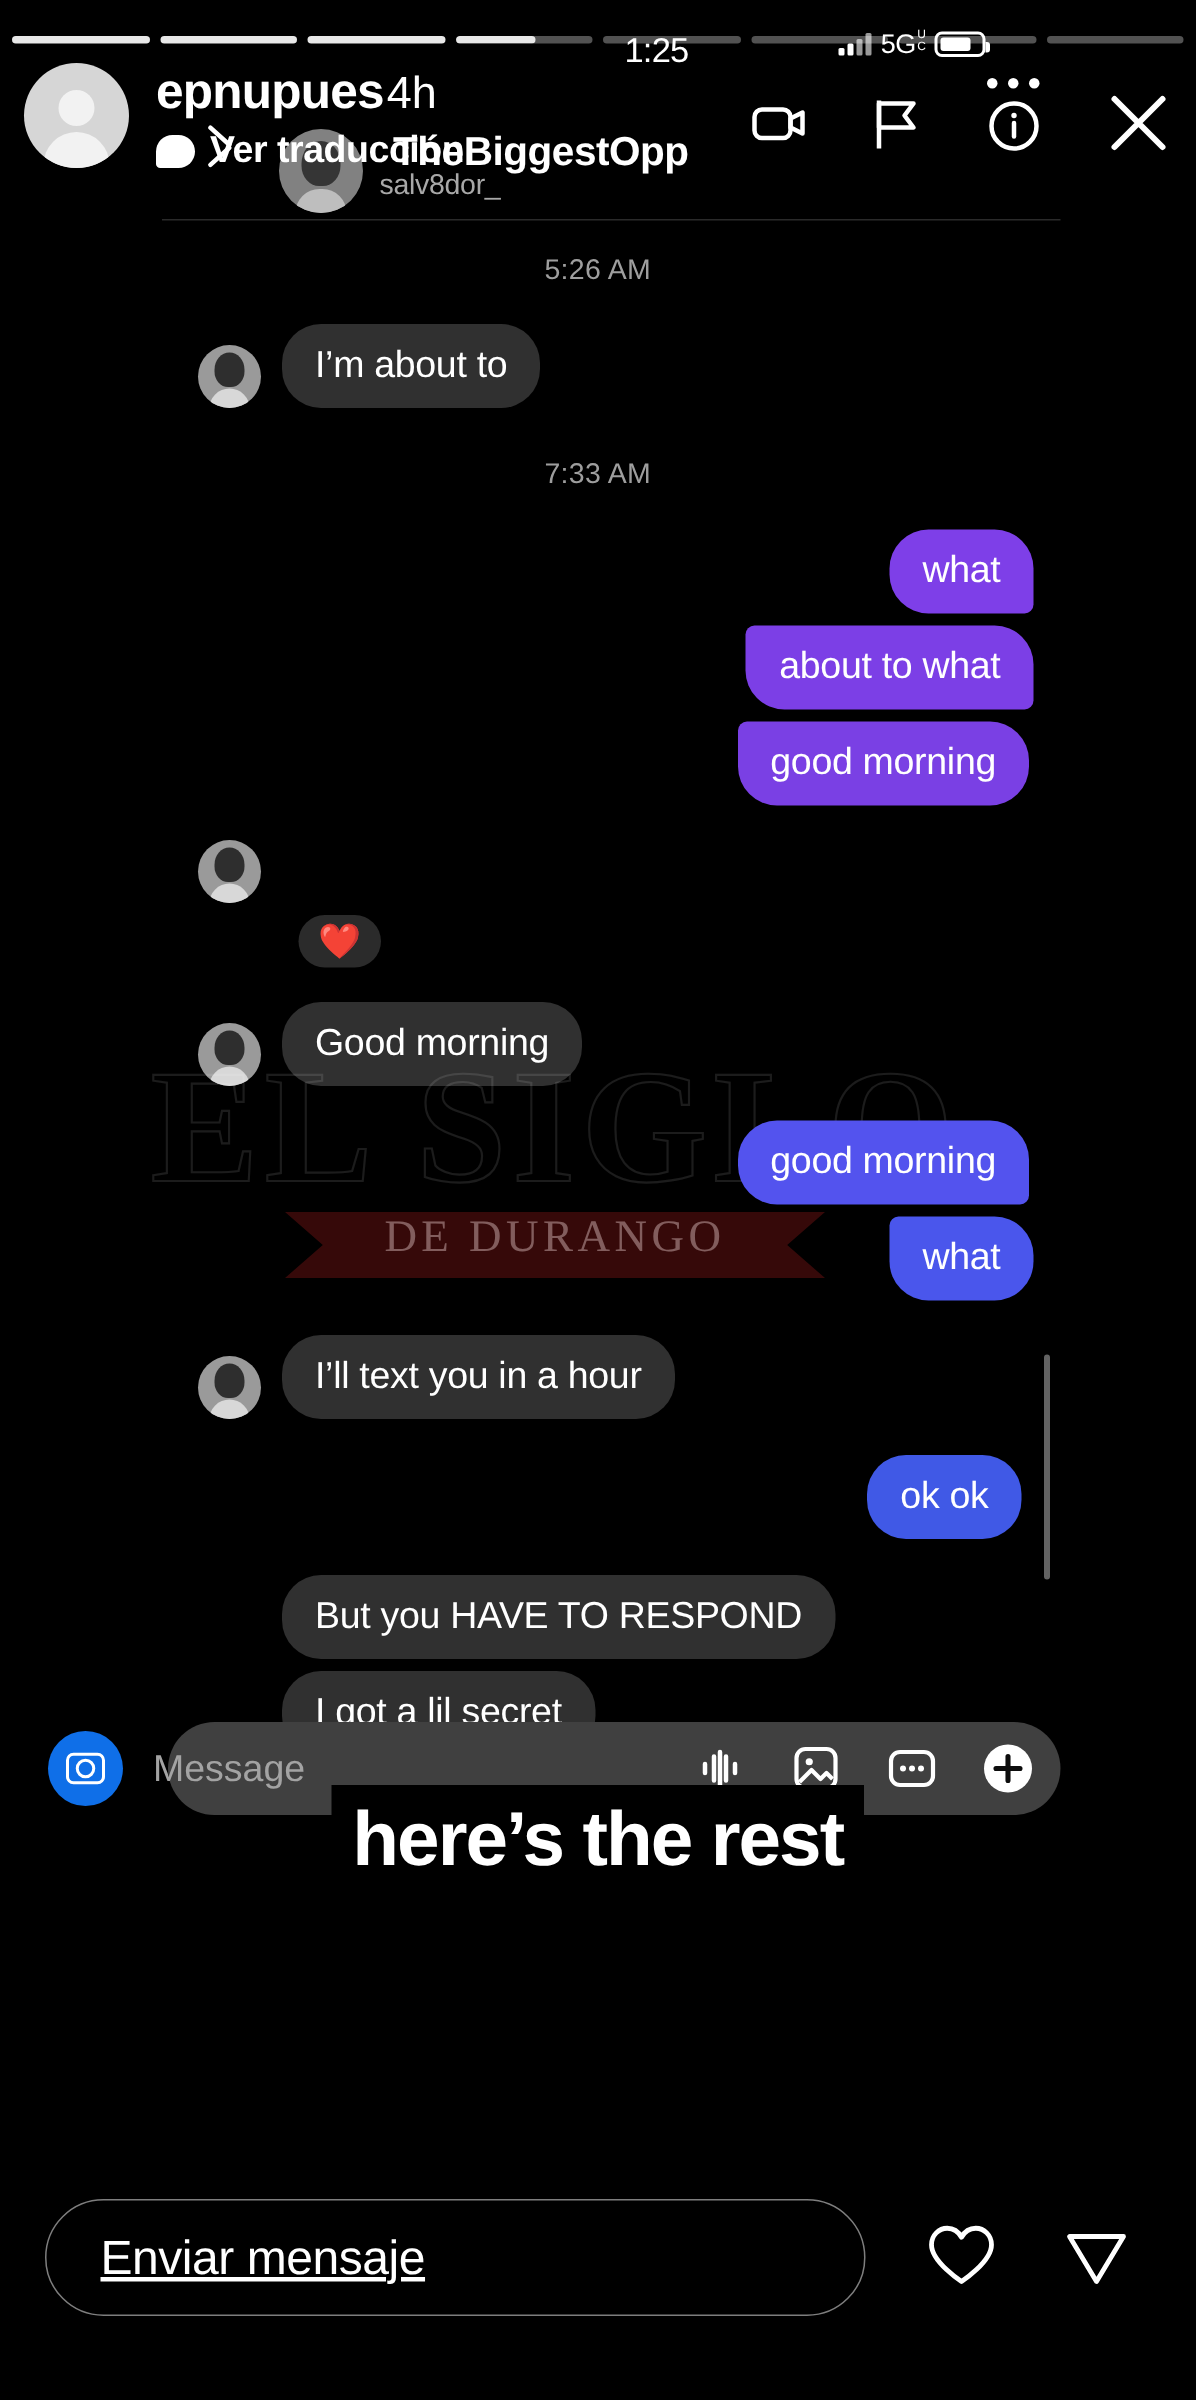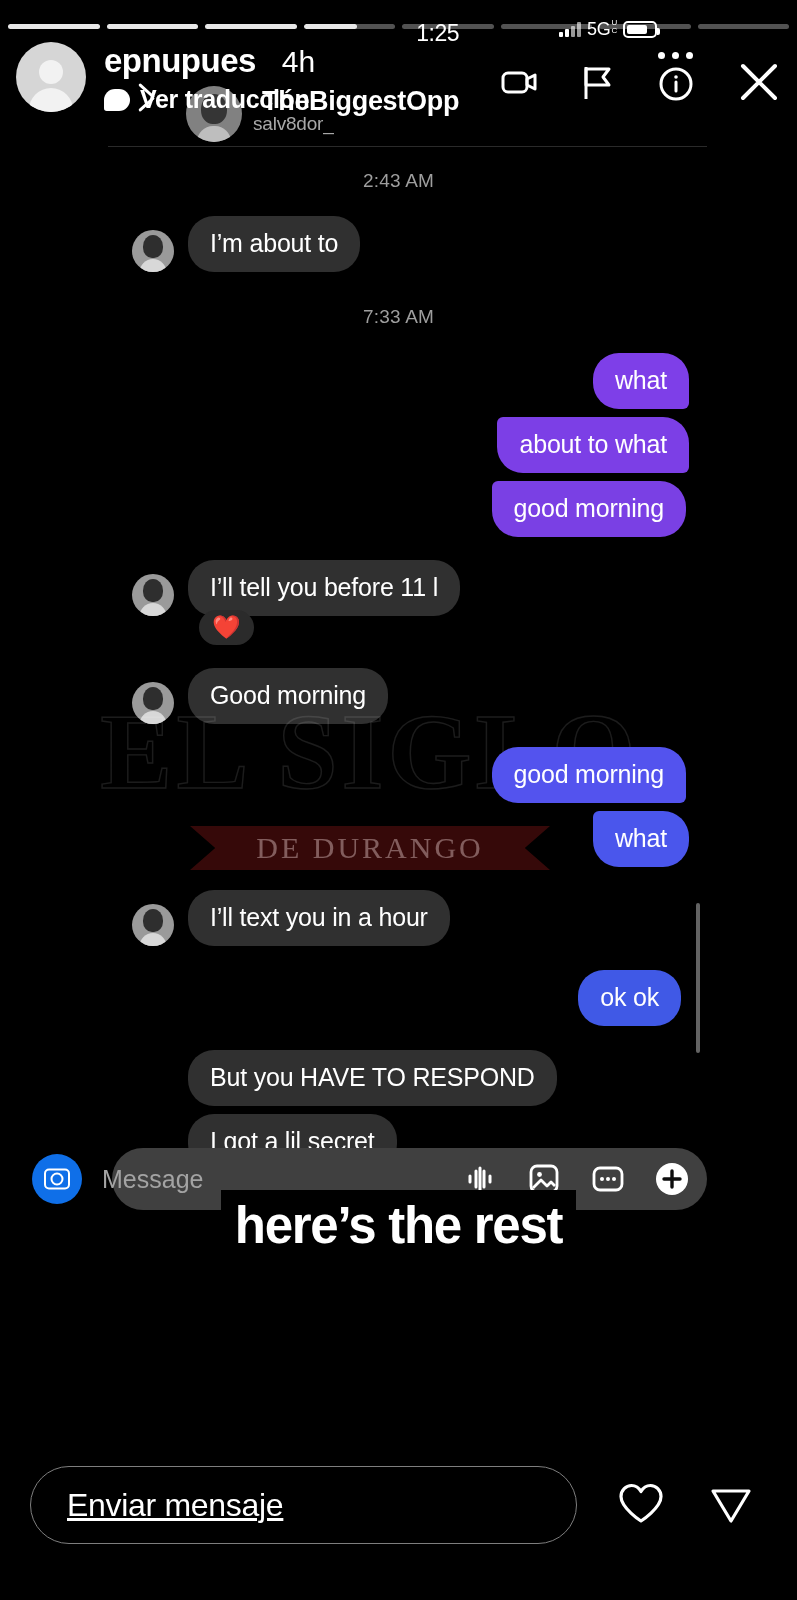--- a/index.html
+++ b/index.html
@@ -48,21 +48,21 @@
   }
   #story-avatar {
     width:70px; height:70px; border-radius:50%; background:#d6d6d6; flex:0 0 70px;
     position:relative; overflow:hidden;
   }
   #story-avatar::before { content:""; position:absolute; left:50%; top:18px; transform:translateX(-50%);
      width:24px; height:24px; border-radius:50%; background:#f2f2f2; }
   #story-avatar::after { content:""; position:absolute; left:50%; bottom:-10px; transform:translateX(-50%);
      width:44px; height:34px; border-radius:22px 22px 0 0; background:#f2f2f2; }
   #story-meta { margin-left:18px; padding-top:2px; flex:1; }
-  #story-name-row { display:flex; align-items:baseline; gap:26px; }
+  #story-name-row { display:flex; align-items:baseline; gap:2px; }
   #story-username { font-size:33px; font-weight:700; letter-spacing:-0.5px; line-height:1; }
   #story-age { font-size:30px; font-weight:400; color:#fff; line-height:1; }
   #translate-row { display:flex; align-items:center; gap:10px; margin-top:8px; }
   #translate-bubble { width:26px; height:22px; background:#fff; border-radius:12px 12px 12px 3px; flex:0 0 26px; }
   #translate-label { font-size:25px; font-weight:700; letter-spacing:-0.3px; }
 
   #header-actions { display:flex; align-items:center; gap:36px; padding-top:14px; padding-right:2px; }
   .hicon { width:42px; height:42px; position:relative; cursor:pointer; }
   #dots-menu { position:absolute; right:104px; top:52px; display:flex; gap:7px; z-index:59; }
   #dots-menu b { display:block; width:7px; height:7px; border-radius:50%; background:#fff; }
@@ -99,22 +99,22 @@
   .bub.out { color:#fff; }
   .reaction { background:#2b2b2b; border-radius:20px; padding:4px 13px; font-size:23px; display:inline-block; }
 
   #scrollbar { position:absolute; right:97px; top:903px; width:4px; height:150px; background:#636363; border-radius:2px; z-index:25; }
 
   
   #watermark { position:absolute; left:60px; top:698px; width:620px; z-index:15; pointer-events:none; user-select:none; }
   #wm-main { font-family:"Liberation Serif", serif; font-size:108px; font-weight:700; letter-spacing:4px;
      color:transparent; -webkit-text-stroke:1.4px rgba(255,255,255,0.11); text-align:center; line-height:1;
      white-space:nowrap; }
-  #wm-ribbon { margin:20px auto 0; width:360px; height:44px; background:rgba(150,25,25,0.36);
-     clip-path:polygon(0 0,100% 0,93% 50%,100% 100%,0 100%,7% 50%); display:flex; align-items:center; justify-content:center; }
+  #wm-ribbon { margin:2px auto 0; width:360px; height:44px; background:rgba(150,25,25,0.36);
+     clip-path:polygon(0 0,100% 0,93% 50%,100% 100%,0 100%,7% 50%); display:flex; justify-content:center; }
   #wm-sub { font-family:"Liberation Serif", serif; font-size:30px; letter-spacing:3px; color:rgba(235,210,210,0.42); white-space:nowrap; }
 
   
   #dm-composer { position:absolute; left:112px; right:90px; top:1148px; height:62px; background:#404040;
      border-radius:32px; display:flex; align-items:center; padding:0 16px; z-index:26; }
   #composer-cam { width:50px; height:50px; border-radius:50%; background:#0f6fe8; flex:0 0 50px; position:relative; margin-left:-96px; }
   #composer-cam::before { content:""; position:absolute; left:50%; top:50%; transform:translate(-50%,-50%);
      width:22px; height:17px; border:2.5px solid #fff; border-radius:5px; }
   #composer-cam::after { content:""; position:absolute; left:50%; top:50%; transform:translate(-50%,-50%);
      width:9px; height:9px; border:2.5px solid #fff; border-radius:50%; }
@@ -175,21 +175,21 @@
 
   <div id="dm-back"></div>
 
   <div id="dm-peer">
     <div id="dm-peer-avatar"></div>
   </div>
   <div id="dm-peer-name">TheBiggestOpp</div>
   <div id="dm-peer-handle">salv8dor_</div>
   <div id="dm-divider"></div>
 
-  <div class="ts" style="position:absolute;top:170px;left:0;right:0;">2:43 AM</div>
+  <div class="ts" style="position:absolute;top:170px;left:0;right:0;">5:26 AM</div>
 
   <div class="row left" style="position:absolute;top:216px;left:0;right:0;">
     <div class="mini-av"></div>
     <div class="bub in">I’m about to</div>
   </div>
 
   <div class="ts" style="position:absolute;top:306px;left:0;right:0;">7:33 AM</div>
 
   <div class="row right" style="position:absolute;top:353px;left:0;right:92px;">
     <div class="bub out" style="background:#7e3fe8;border-bottom-right-radius:6px;">what</div>
@@ -198,21 +198,20 @@
   <div class="row right" style="position:absolute;top:417px;left:0;right:92px;">
     <div class="bub out" style="background:#7c3fe6;border-radius:6px 26px 6px 26px;">about to what</div>
   </div>
 
   <div class="row right" style="position:absolute;top:481px;left:0;right:95px;">
     <div class="bub out" style="background:#7a40e4;border-radius:6px 26px 26px 26px;">good morning</div>
   </div>
 
   <div class="row left" style="position:absolute;top:560px;left:0;right:0;">
     <div class="mini-av"></div>
-    <div class="bub in">I’ll tell you before 11 l</div>
   </div>
 
   <div style="position:absolute;top:610px;left:199px;">
     <div class="reaction">❤️</div>
   </div>
 
   <div class="row left" style="position:absolute;top:668px;left:0;right:0;">
     <div class="mini-av"></div>
     <div class="bub in">Good morning</div>
   </div>

